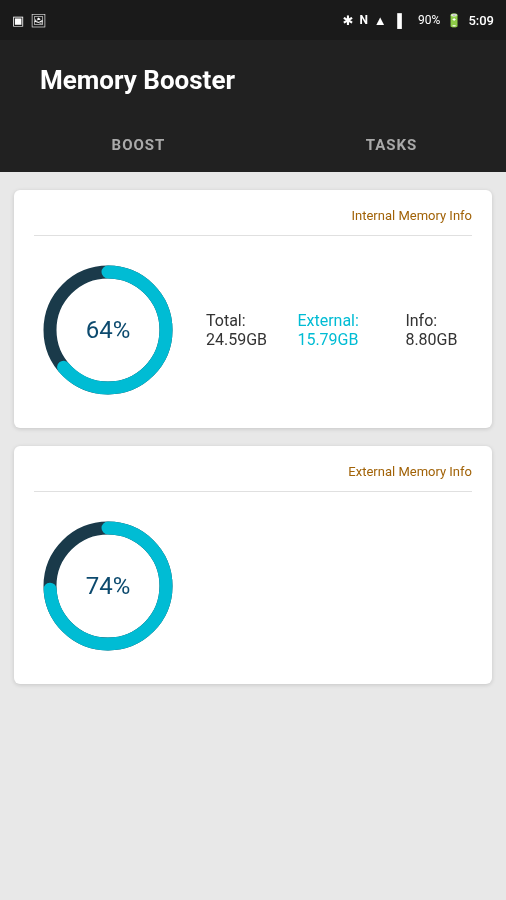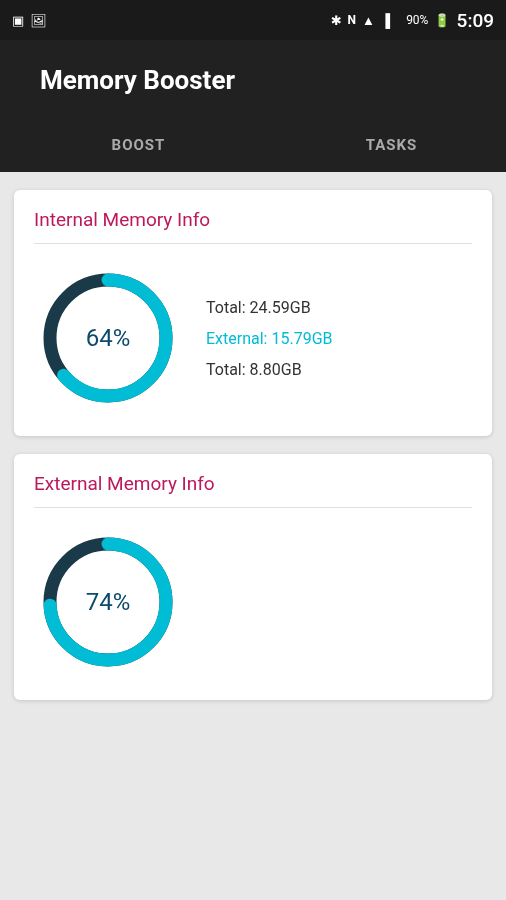--- a/index.html
+++ b/index.html
@@ -27,21 +27,21 @@
       align-items: center;
       gap: 6px;
       margin-right: auto;
     }
     .status-icon {
       color: #fff;
       font-size: 13px;
     }
     .status-time {
       color: #fff;
-      font-size: 19px;
+      font-size: 13px;
       font-weight: 500;
     }
     .status-battery {
       color: #fff;
       font-size: 12px;
       margin-left: 10px;
     }
 
     
     .header {
@@ -93,23 +93,23 @@
     }
 
     
     .memory-card {
       background: #ffffff;
       border-radius: 6px;
       padding: 18px 20px 24px 20px;
       box-shadow: 0 1px 4px rgba(0,0,0,0.15);
     }
     .card-title {
-      color: #be185d;
-      font-size: 19px;
-      text-align: left;
+      color: #a16207;
+      font-size: 13px;
+      text-align: right;
       margin-bottom: 12px;
     }
     .card-divider {
       height: 1px;
       background: #e0e0e0;
       margin-bottom: 20px;
     }
     .card-body {
       display: flex;
       align-items: center;
@@ -134,21 +134,21 @@
       left: 50%;
       transform: translate(-50%, -50%);
       color: #0c4a6e;
       font-size: 24px;
       font-weight: normal;
     }
 
     
     .memory-info {
       display: flex;
-      flex-direction: column;
+      flex-direction: row;
       gap: 12px;
     }
     .info-total {
       color: #333333;
       font-size: 16px;
     }
     .info-available {
       color: #00bcd4;
       font-size: 16px;
     }
@@ -199,21 +199,21 @@
 
           <circle cx="74" cy="74" r="58" fill="none" stroke="#1a3a4a" stroke-width="13"></circle>
 
           <circle cx="74" cy="74" r="58" fill="none" stroke="#00bcd4" stroke-width="13" stroke-dasharray="232.48 364.42" stroke-dashoffset="0" stroke-linecap="round"></circle>
         </svg>
         <div class="donut-center">64%</div>
       </div>
       <div class="memory-info">
         <span class="info-total">Total: 24.59GB</span>
         <span class="info-available">External: 15.79GB</span>
-        <span class="info-used">Total: 8.80GB</span>
+        <span class="info-used">Info: 8.80GB</span>
       </div>
     </div>
   </div>
 
   <div class="memory-card">
     <div class="card-title">External Memory Info</div>
     <div class="card-divider"></div>
     <div class="card-body">
       <div class="donut-wrapper">
         <svg viewBox="0 0 148 148">

